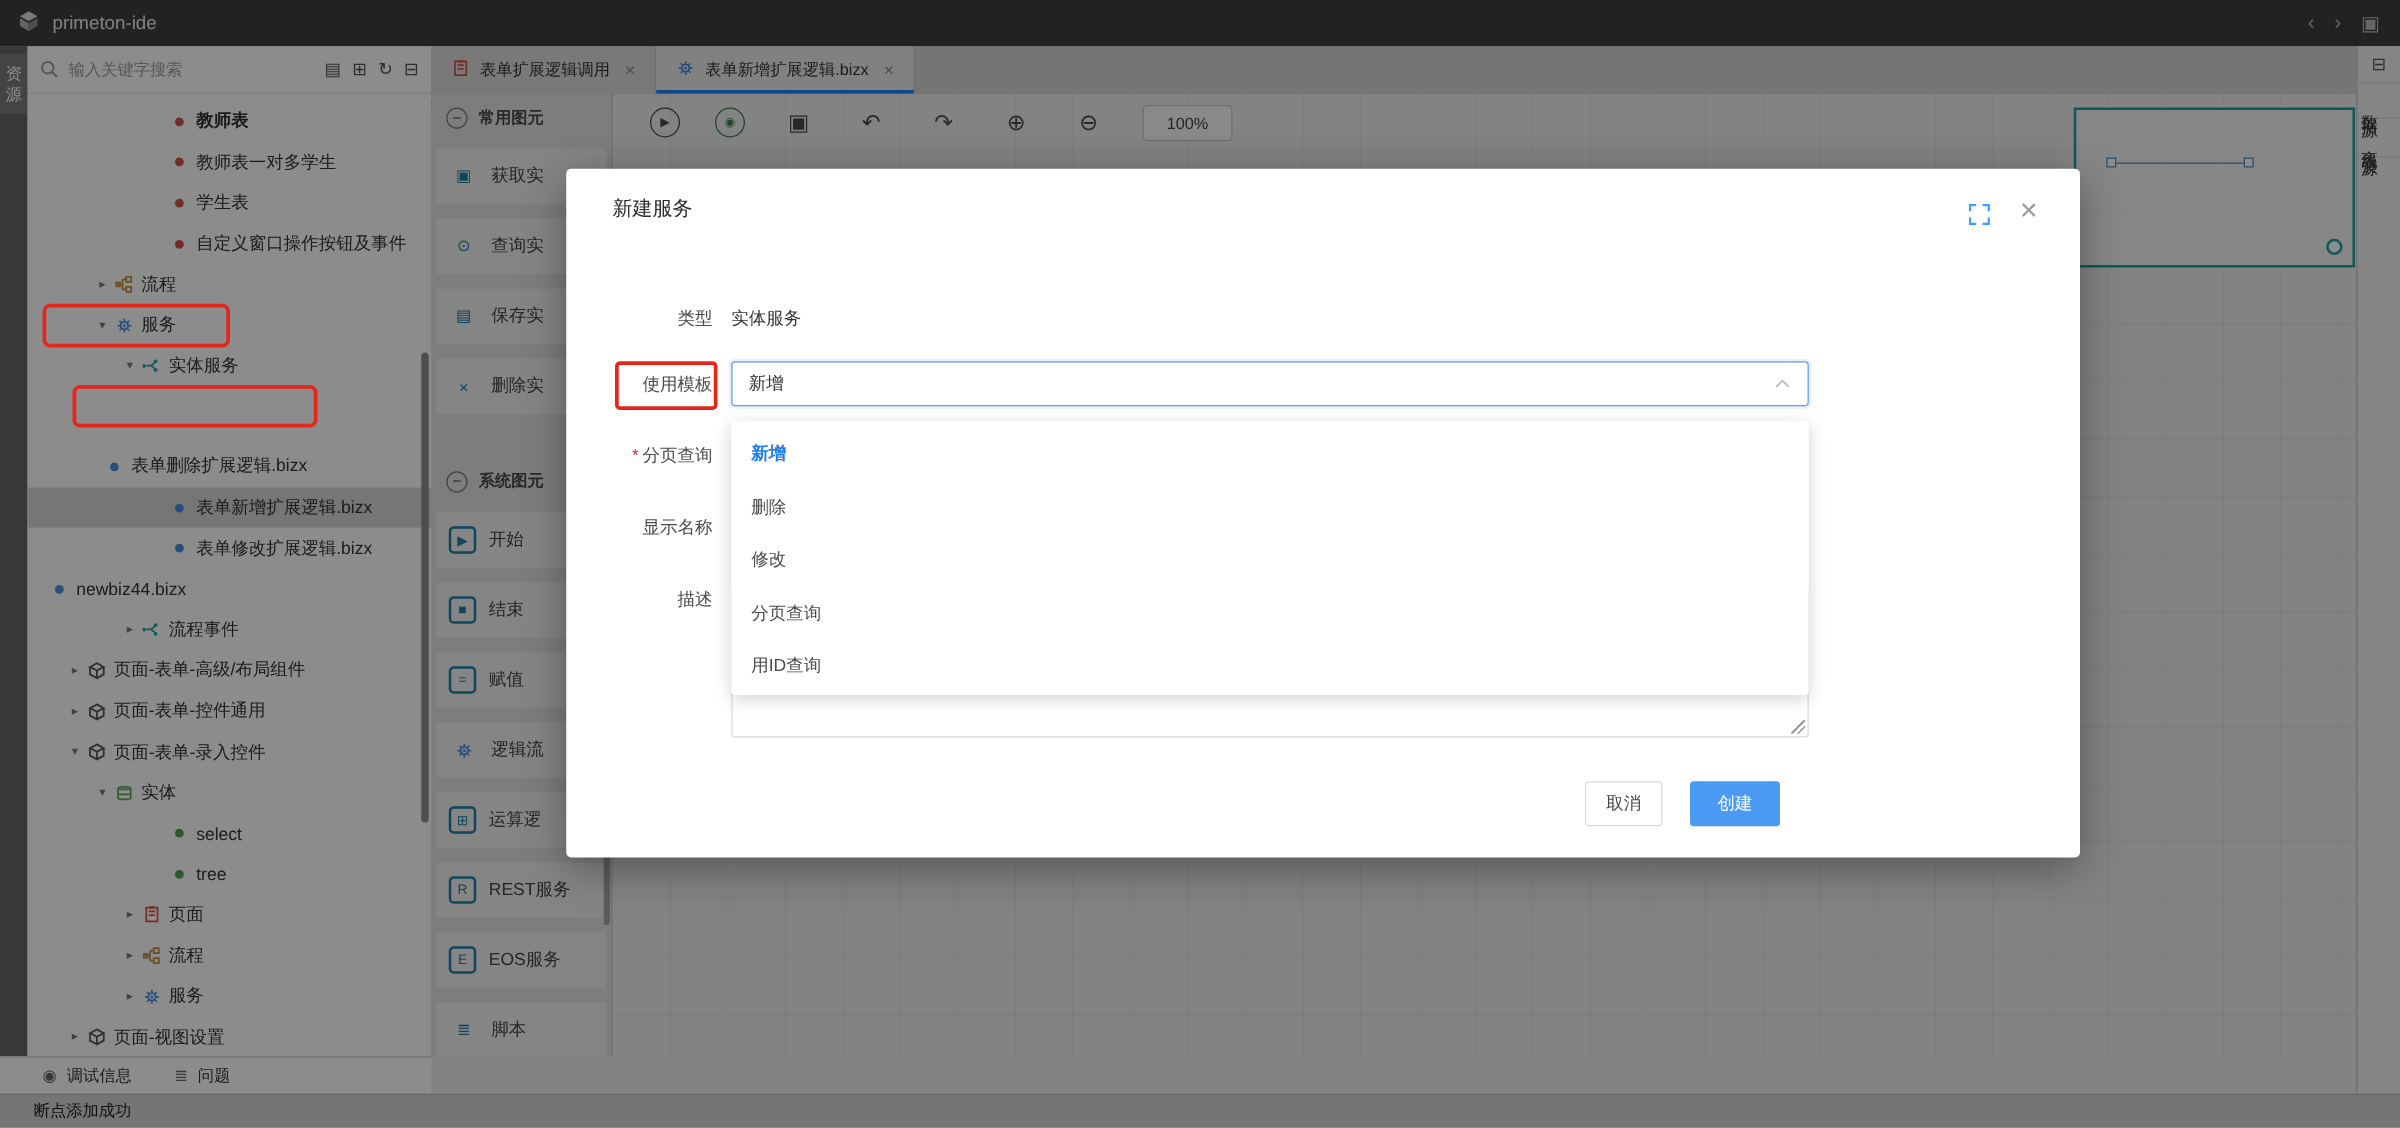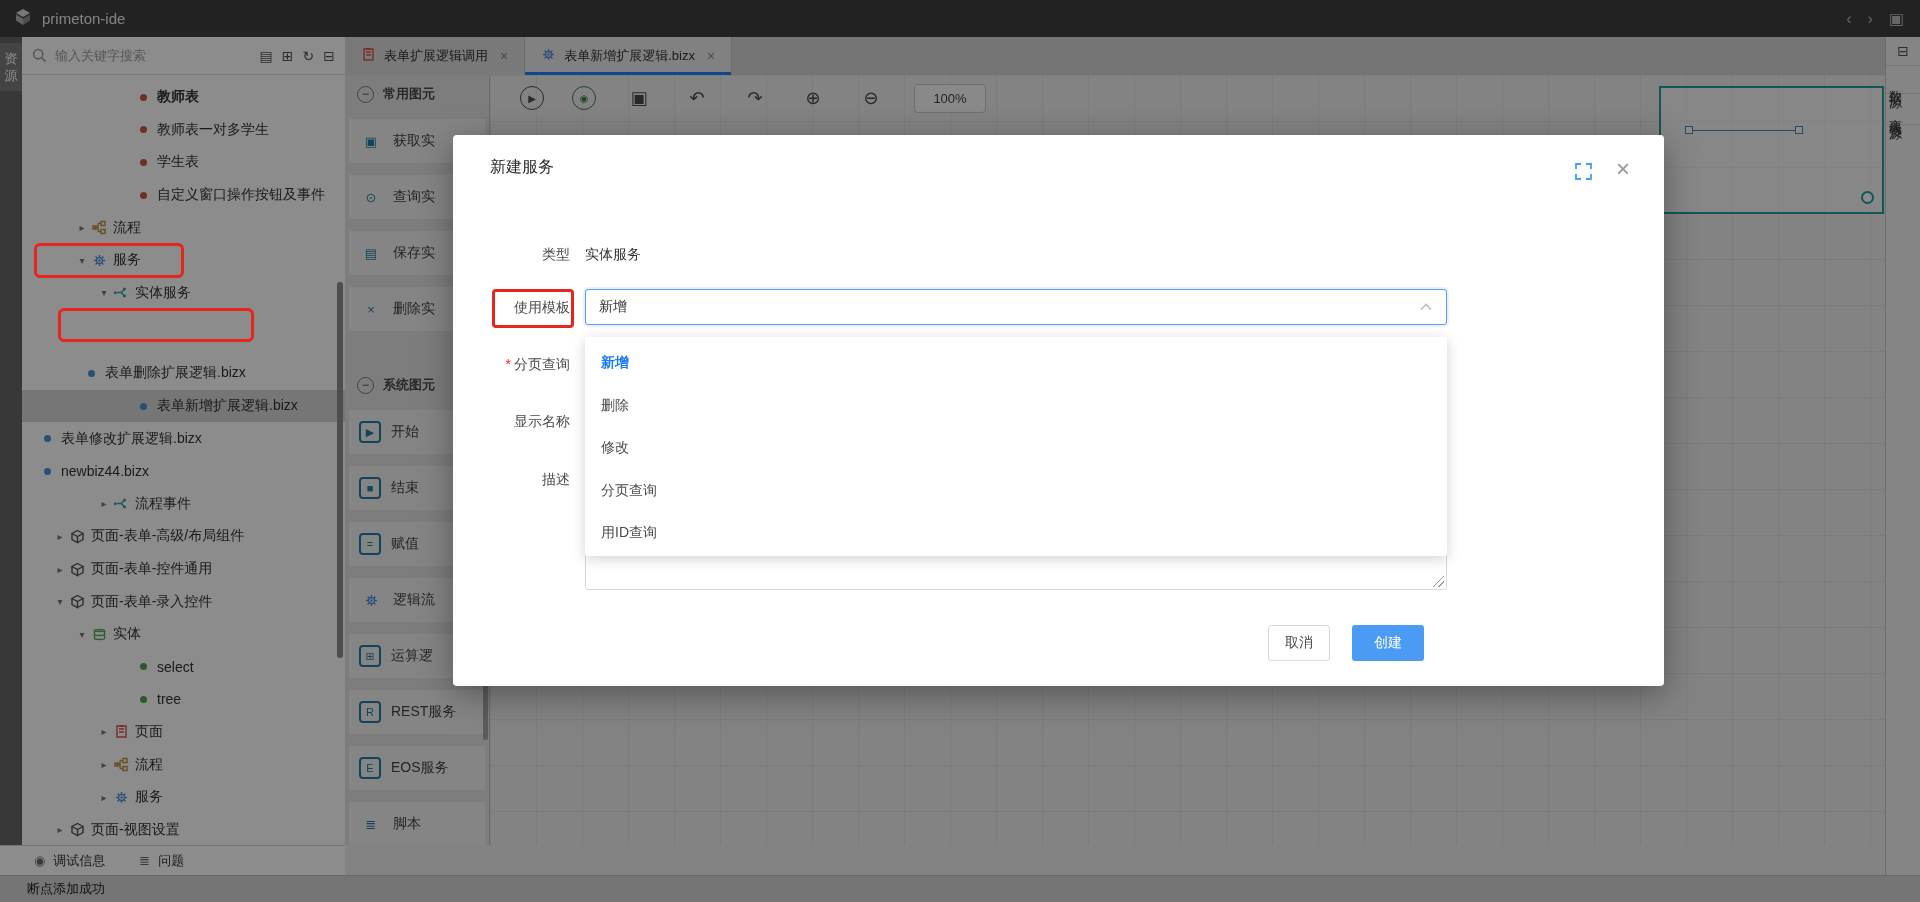--- a/index.html
+++ b/index.html
@@ -263,21 +263,21 @@
         </span>
         <span>表单删除扩展逻辑.bizx</span>
       </div>
       <div class="trow sel" style="padding-left: 96px;">
         <span class="arrow"></span>
         <span class="ticon">
           <span class="dot" style="background: rgb(74, 144, 217);"></span>
         </span>
         <span>表单新增扩展逻辑.bizx</span>
       </div>
-      <div class="trow" style="">
+      <div class="trow" style="padding-left: 96px;">
         <span class="arrow"></span>
         <span class="ticon">
           <span class="dot" style="background: rgb(74, 144, 217);"></span>
         </span>
         <span>表单修改扩展逻辑.bizx</span>
       </div>
       <div class="trow" style="">
         <span class="arrow"></span>
         <span class="ticon">
           <span class="dot" style="background: rgb(74, 144, 217);"></span>

